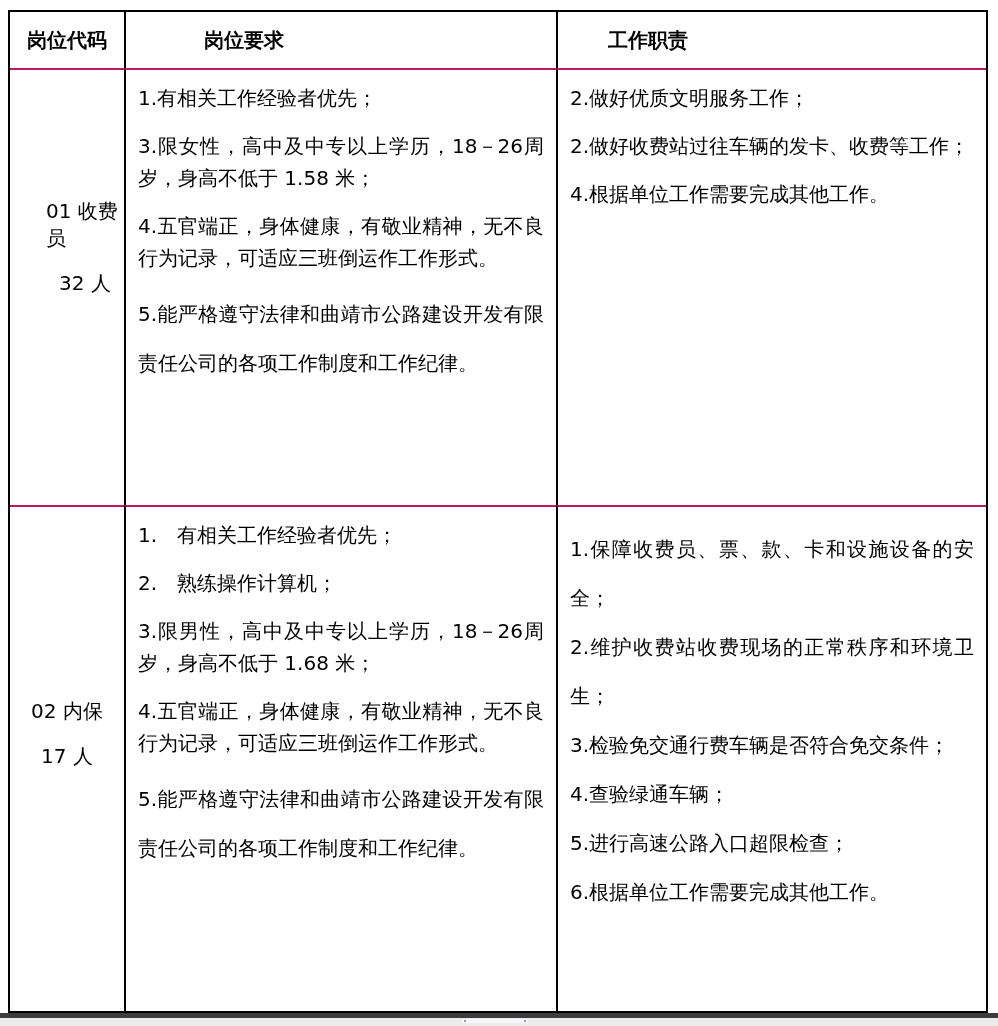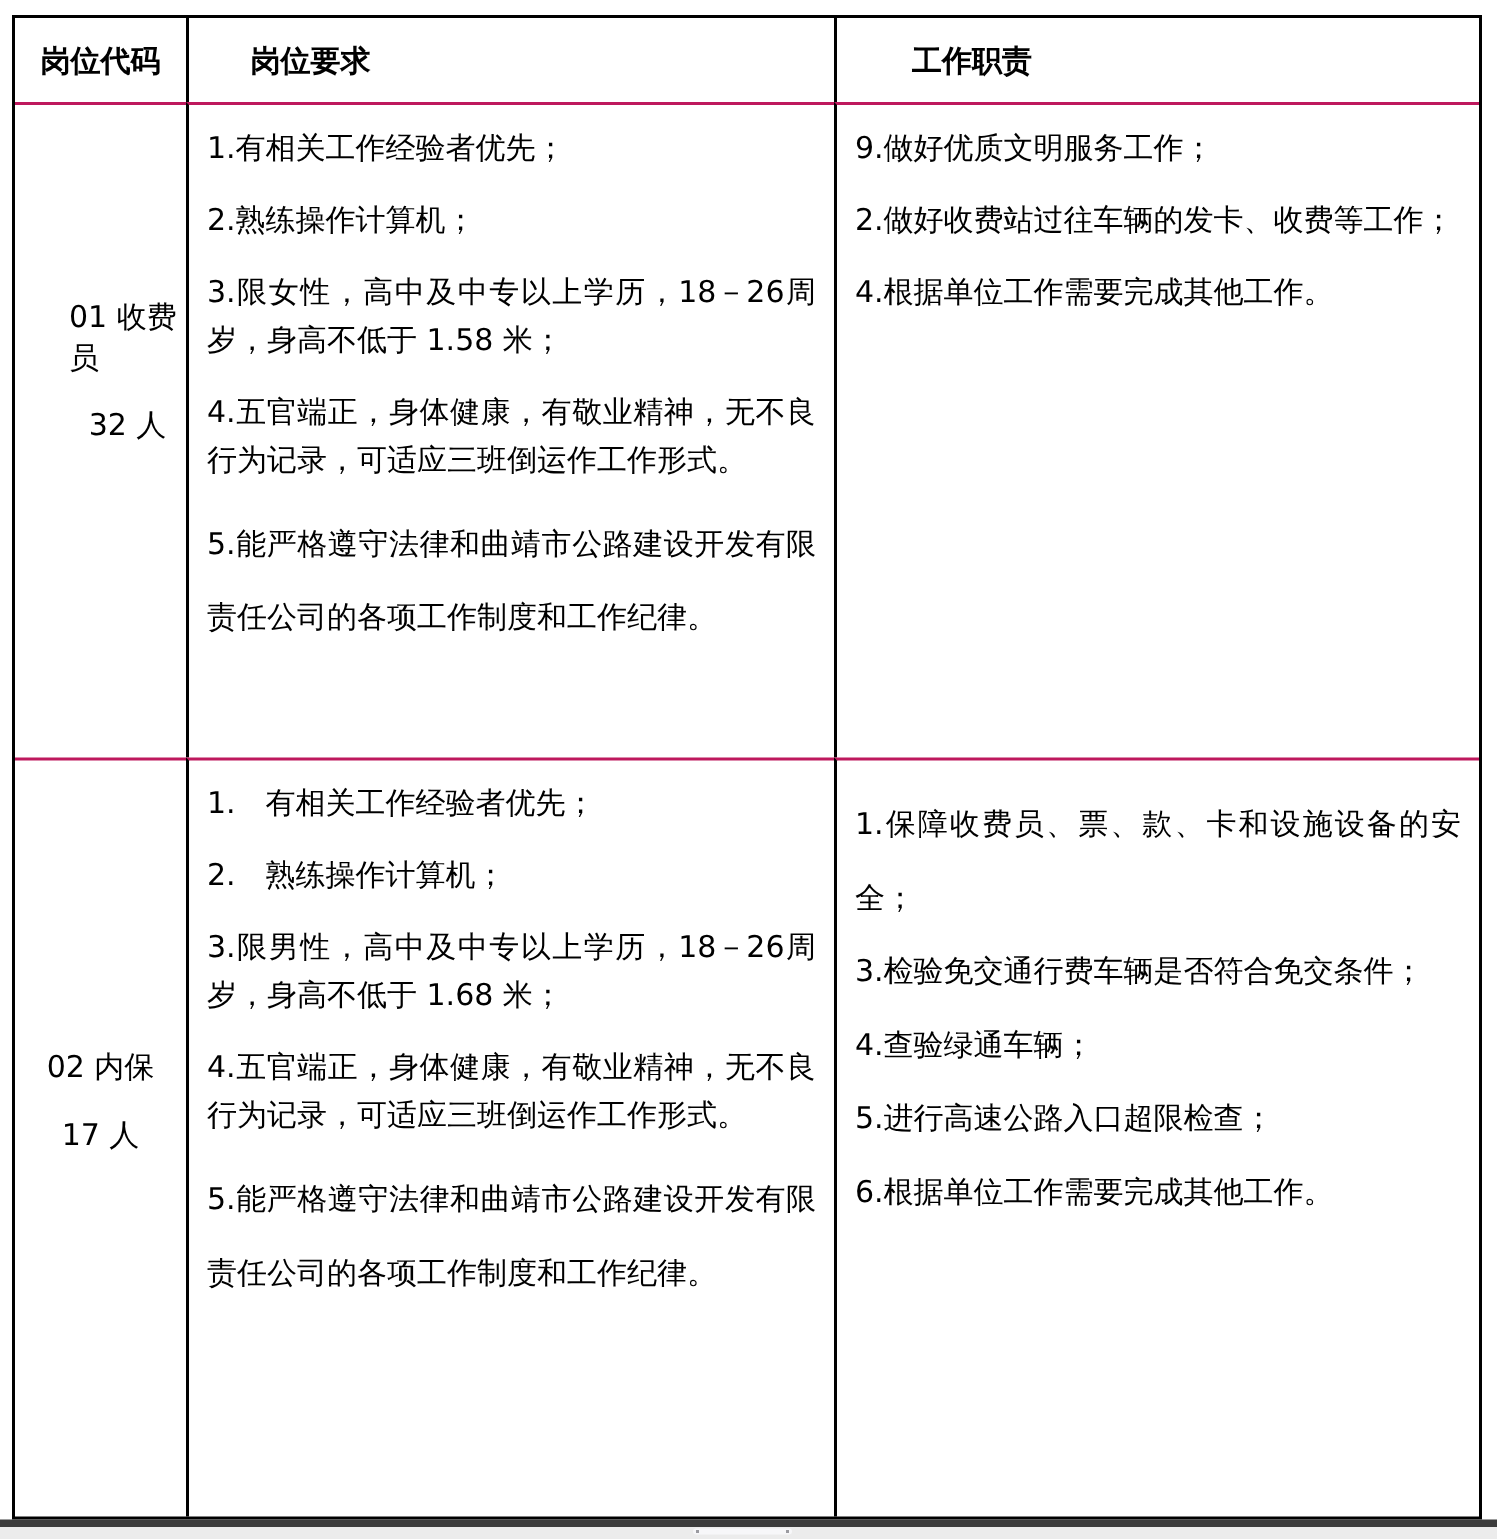--- a/index.html
+++ b/index.html
@@ -15,21 +15,21 @@
     grid-template-columns:114px 432px 430px;
     grid-template-rows:56px 437px 1fr;
   }
   .cell{box-sizing:border-box;overflow:hidden;}
   .bl{border-left:2px solid #000;}
   .bt{border-top:2px solid #be185d;}
   .th{
     font-weight:bold;font-size:20px;display:flex;align-items:center;
   }
   .th.c1{justify-content:center;}
-  .th.c2{padding-left:41px;}
+  .th.c2{padding-left:78px;}
   .th.c3{padding-left:50px;}
   .codecell{
     display:flex;flex-direction:column;align-items:center;justify-content:center;
     gap:18px;font-size:20px;
   }
   .codecell.row1{padding-bottom:80px;padding-left:36px;}
   .codecell.row2{padding-bottom:50px;}
   .content{
     padding:12px 12px 0 12px;font-size:20px;
   }
@@ -66,44 +66,44 @@
   <div class="cell th c1">岗位代码</div>
   <div class="cell th c2 bl">岗位要求</div>
   <div class="cell th c3 bl">工作职责</div>
 
   <div class="cell codecell row1 bt">
       <div>01 收费员</div>
       <div>32 人</div>
     </div>
   <div class="cell content bt bl">
       <p class="item">1.有相关工作经验者优先；</p>
-      <p class="item">2.熟练操作计算机；</p>
       <p class="item">3.限女性，高中及中专以上学历，18－26周岁，身高不低于 1.58 米；</p>
       <p class="item">4.五官端正，身体健康，有敬业精神，无不良行为记录，可适应三班倒运作工作形式。</p>
       <p class="item loose">5.能严格遵守法律和曲靖市公路建设开发有限责任公司的各项工作制度和工作纪律。</p>
     </div>
   <div class="cell content bt bl">
-      <p class="item">9.做好优质文明服务工作；</p>
+      <p class="item">2.做好优质文明服务工作；</p>
       <p class="item">2.做好收费站过往车辆的发卡、收费等工作；</p>
       <p class="item">4.根据单位工作需要完成其他工作。</p>
     </div>
 
   <div class="cell codecell row2 bt">
       <div>02 内保</div>
       <div>17 人</div>
     </div>
   <div class="cell content bt bl">
       <p class="item">1.　有相关工作经验者优先；</p>
       <p class="item">2.　熟练操作计算机；</p>
       <p class="item">3.限男性，高中及中专以上学历，18－26周岁，身高不低于 1.68 米；</p>
       <p class="item">4.五官端正，身体健康，有敬业精神，无不良行为记录，可适应三班倒运作工作形式。</p>
       <p class="item loose">5.能严格遵守法律和曲靖市公路建设开发有限责任公司的各项工作制度和工作纪律。</p>
     </div>
   <div class="cell content bt bl">
       <p class="item loose">1.保障收费员、票、款、卡和设施设备的安全；</p>
+      <p class="item loose">2.维护收费站收费现场的正常秩序和环境卫生；</p>
       <p class="item loose">3.检验免交通行费车辆是否符合免交条件；</p>
       <p class="item loose">4.查验绿通车辆；</p>
       <p class="item loose">5.进行高速公路入口超限检查；</p>
       <p class="item loose">6.根据单位工作需要完成其他工作。</p>
     </div>
 
 </div>
 
 <div class="bottom-bar"></div>
 <div class="bottom-gutter"></div>

